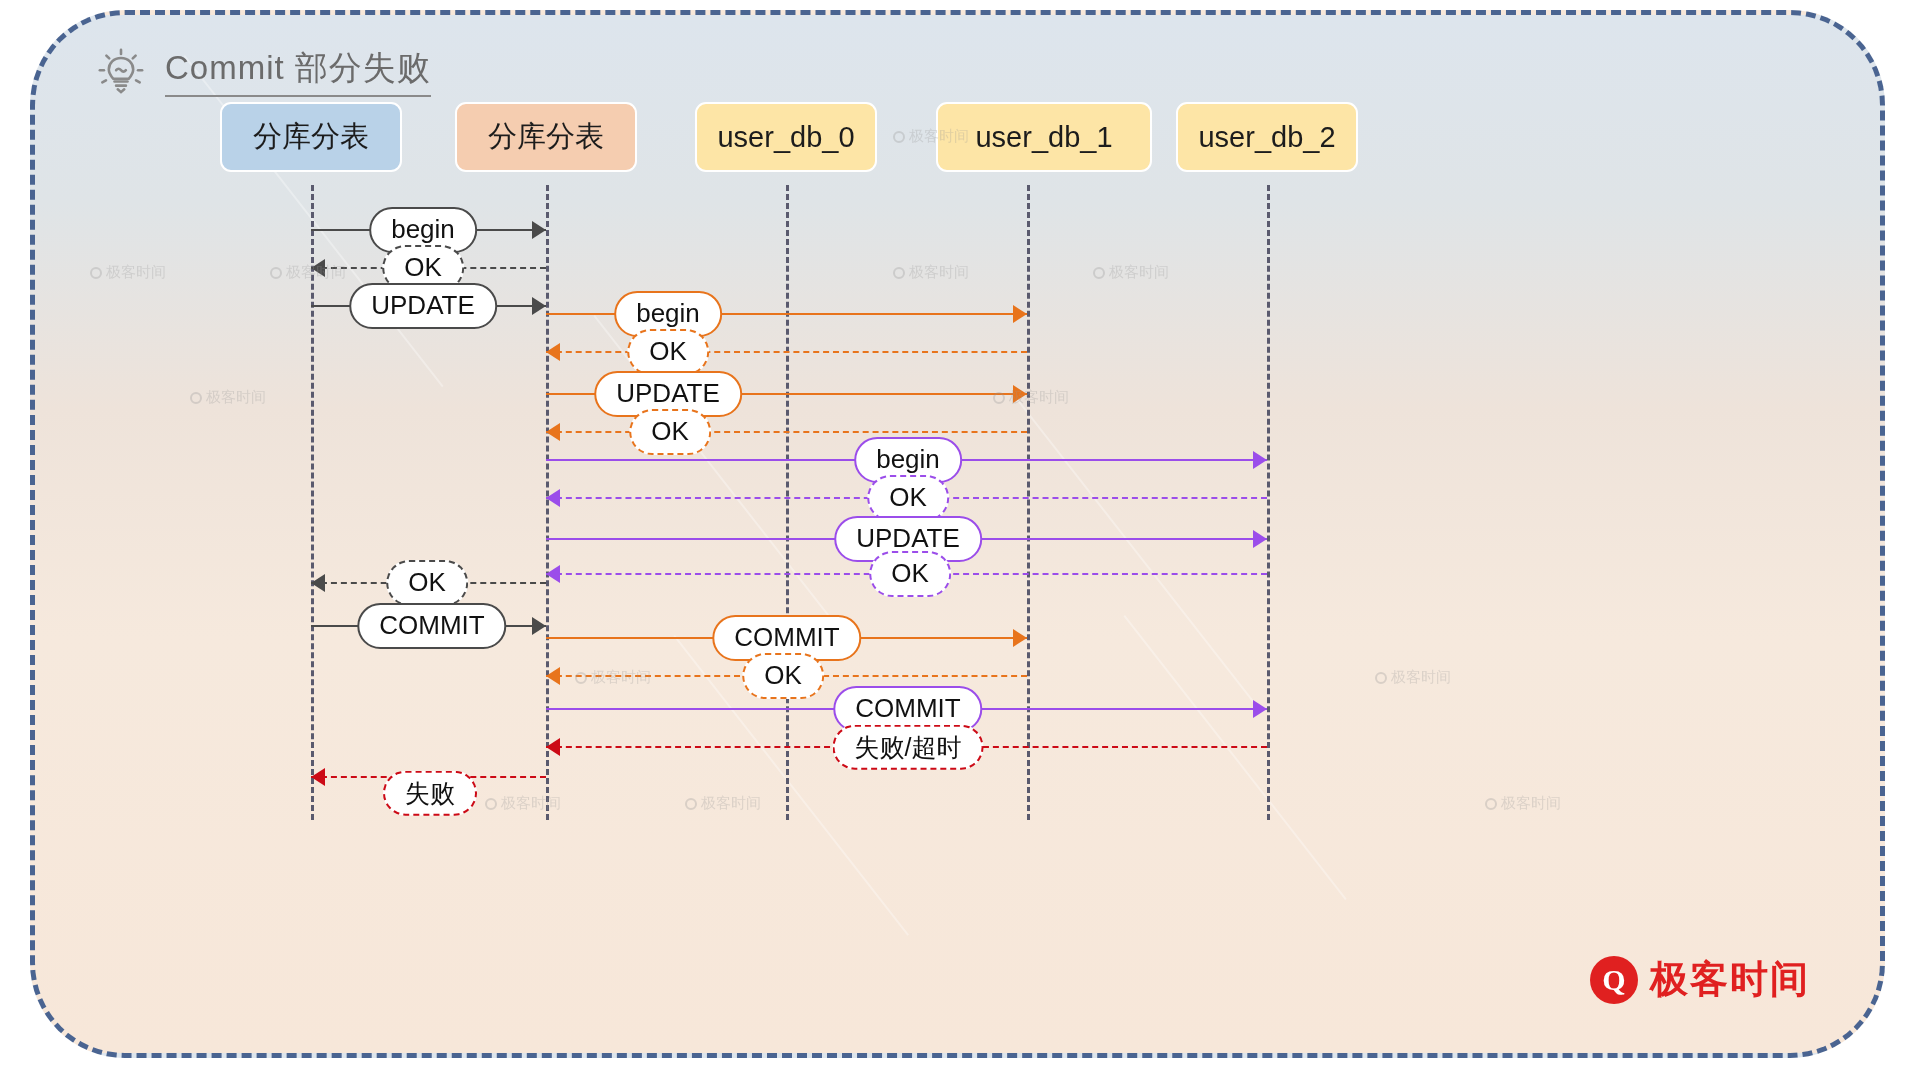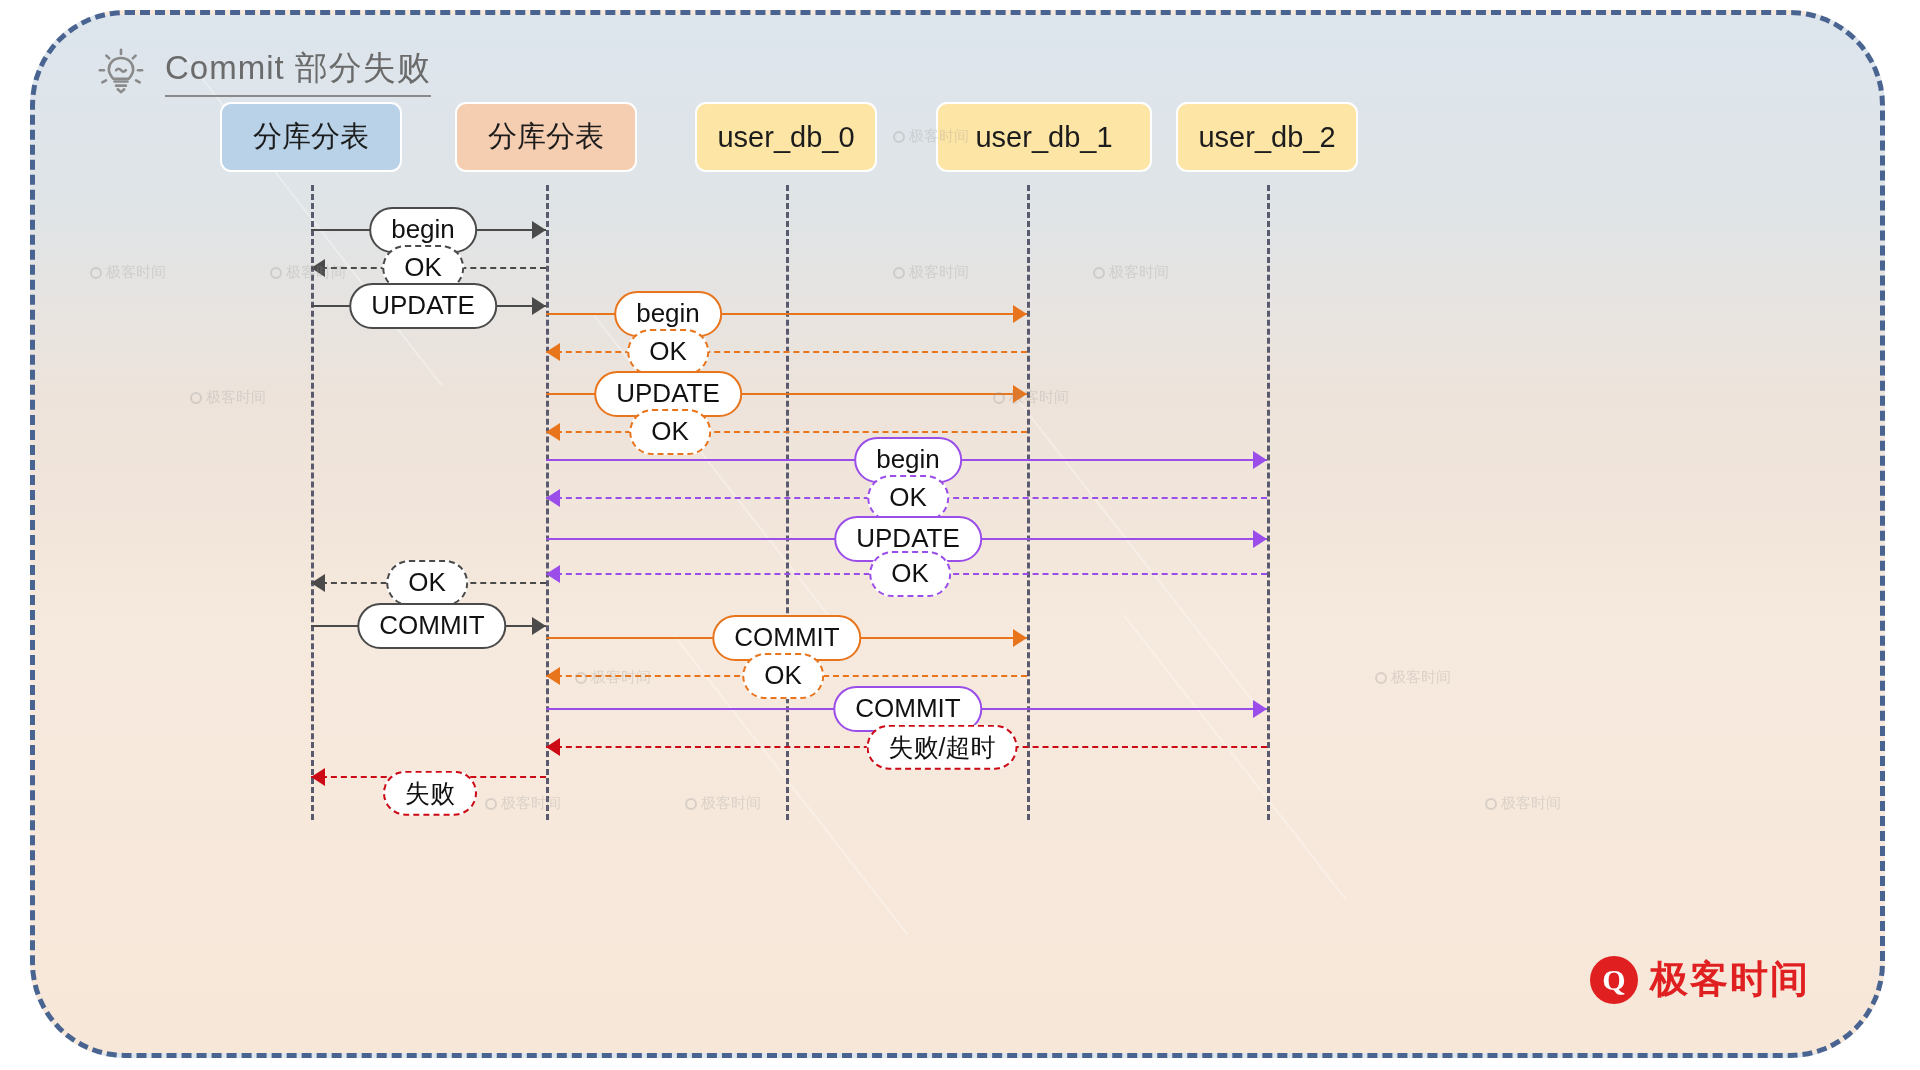--- a/index.html
+++ b/index.html
@@ -259,21 +259,21 @@
             <div class="pill" style="left: 748px; top: 1px; border: 2px dashed rgb(232, 116, 28);">OK</div>
           </div>
           <div class="msg" style="left: 0px; top: 693px; width: 100%;">
             <div class="line" style="left: 511px; width: 721px; border-top-style: solid; border-top-color: rgb(155, 77, 234);"></div>
             <div class="head right" style="left: 1218px; border-left-color: rgb(155, 77, 234);"></div>
             <div class="pill" style="left: 873px; top: 1px; border: 2px solid rgb(155, 77, 234);">COMMIT</div>
           </div>
           <div class="msg" style="left: 0px; top: 731px; width: 100%;">
             <div class="line" style="left: 511px; width: 721px; border-top-style: dashed; border-top-color: rgb(204, 10, 22);"></div>
             <div class="head left" style="left: 511px; border-right-color: rgb(204, 10, 22);"></div>
-            <div class="pill cjk" style="left: 907px; top: 1px; border: 2px dashed rgb(204, 10, 22);">失败/超时</div>
+            <div class="pill cjk" style="left: 873px; top: 1px; border: 2px dashed rgb(204, 10, 22);">失败/超时</div>
           </div>
           <div class="msg" style="left: 0px; top: 761px; width: 100%;">
             <div class="line" style="left: 276px; width: 235px; border-top-style: dashed; border-top-color: rgb(204, 10, 22);"></div>
             <div class="head left" style="left: 276px; border-right-color: rgb(204, 10, 22);"></div>
             <div class="pill cjk" style="left: 395px; top: 17px; border: 2px dashed rgb(204, 10, 22);">失败</div>
           </div>
         </div>
       <div id="layer-watermarks">
           <div class="wm" style="left: 55px; top: 248px;">
             <span class="dot"></span>

